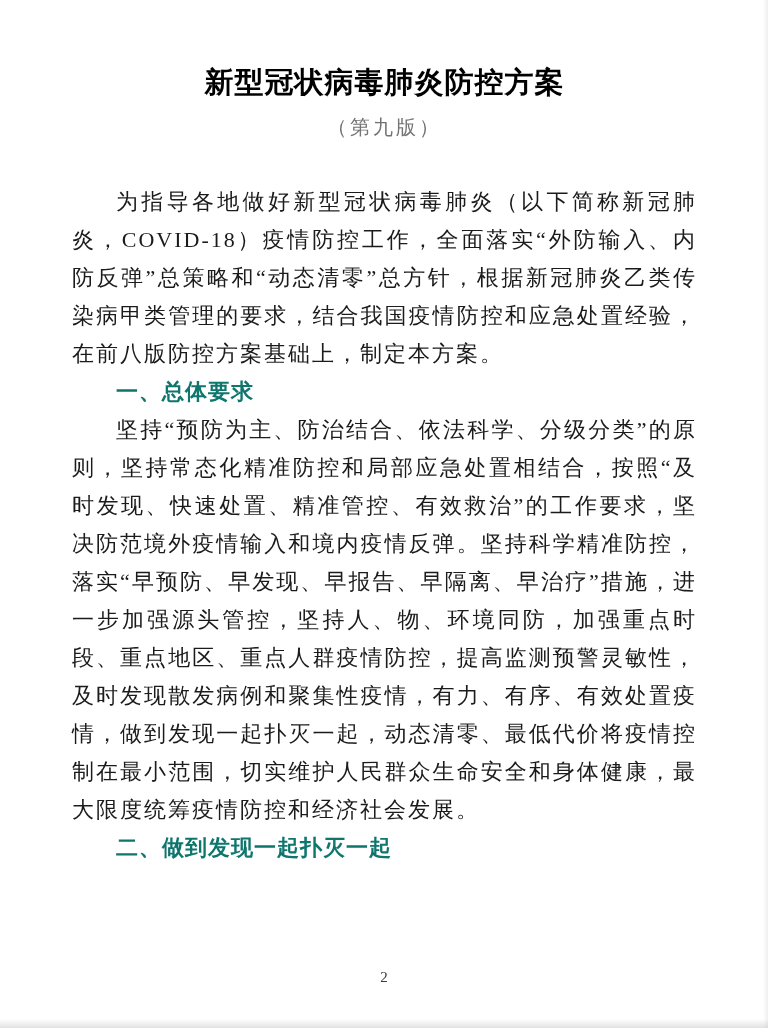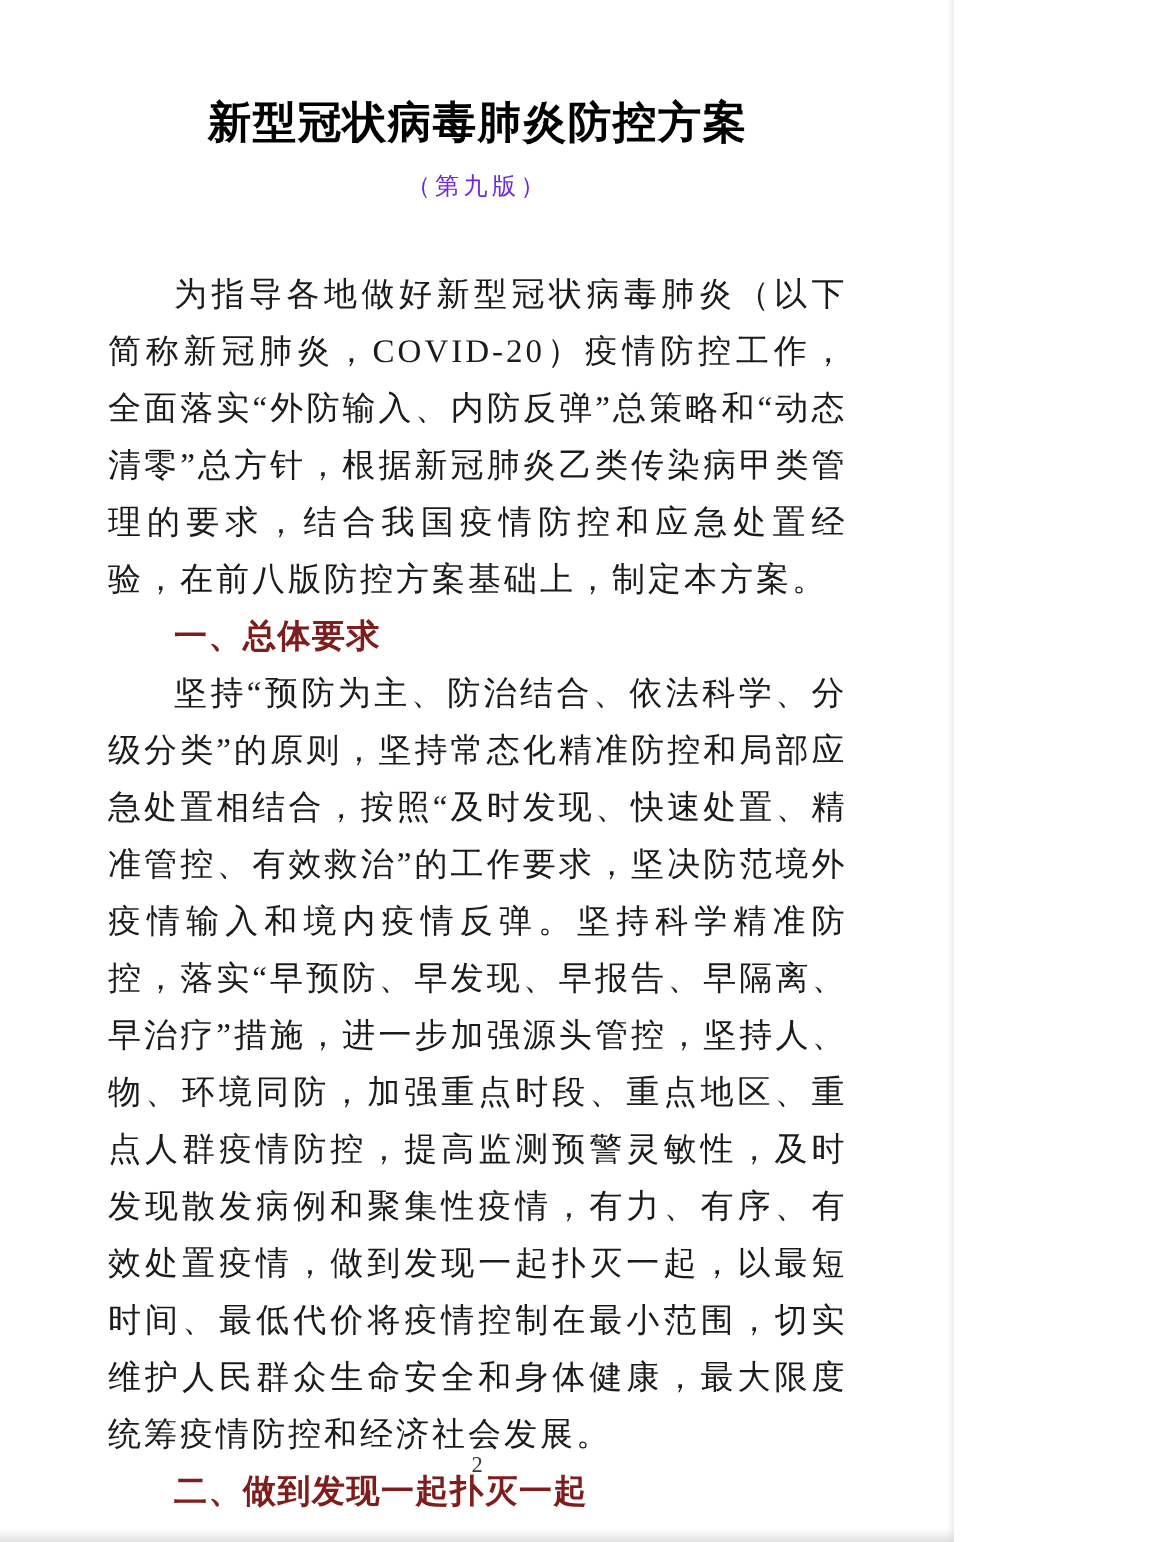--- a/index.html
+++ b/index.html
@@ -9,43 +9,43 @@
   }
   body {
     width: 768px;
     height: 1028px;
     overflow: hidden;
     font-family: "Liberation Serif", serif;
   }
   .page {
     position: relative;
     box-sizing: border-box;
-    width: 636px;
+    width: 768px;
     height: 1028px;
     background: #ffffff;
     padding: 56px 71px 0 72px;
   }
   .doc-title {
     margin: 0;
     padding-top: 8px;
     text-align: center;
     font-family: "Liberation Serif", serif;
     font-weight: 700;
     font-size: 29px;
     line-height: 36px;
     letter-spacing: 1px;
     color: #000000;
   }
   .doc-subtitle {
     margin-top: 14px;
     text-align: center;
     font-family: "Liberation Serif", serif;
-    font-size: 16px;
+    font-size: 20px;
     letter-spacing: 3px;
-    color: #6d28d9;
+    color: #737373;
   }
   .doc-body {
     margin-top: 42px;
     font-family: "Liberation Serif", serif;
     font-size: 22px;
     line-height: 38px;
     text-align: justify;
     text-justify: inter-character;
     color: #1b1b1b;
   }
@@ -56,21 +56,21 @@
     word-break: break-all;
   }
   .doc-heading {
     margin: 0;
     font-family: "Liberation Sans", sans-serif;
     font-weight: 700;
     font-size: 22px;
     line-height: 38px;
     text-indent: 2em;
     letter-spacing: 1px;
-    color: #7f1d1d;
+    color: #0f766e;
   }
   .page-number {
     position: absolute;
     left: 0;
     right: 0;
     bottom: 42px;
     text-align: center;
     font-family: "Liberation Serif", serif;
     font-size: 15px;
     color: #3a3a3a;
@@ -95,23 +95,23 @@
   }
 </style>
 </head>
 <body>
 
 <div class="page">
   <h1 class="doc-title">新型冠状病毒肺炎防控方案</h1>
   <div class="doc-subtitle">（第九版）</div>
 
   <div class="doc-body" id="doc-body">
-      <p class="doc-paragraph">为指导各地做好新型冠状病毒肺炎（以下简称新冠肺炎，COVID-20）疫情防控工作，全面落实“外防输入、内防反弹”总策略和“动态清零”总方针，根据新冠肺炎乙类传染病甲类管理的要求，结合我国疫情防控和应急处置经验，在前八版防控方案基础上，制定本方案。</p>
+      <p class="doc-paragraph">为指导各地做好新型冠状病毒肺炎（以下简称新冠肺炎，COVID-18）疫情防控工作，全面落实“外防输入、内防反弹”总策略和“动态清零”总方针，根据新冠肺炎乙类传染病甲类管理的要求，结合我国疫情防控和应急处置经验，在前八版防控方案基础上，制定本方案。</p>
       <h2 class="doc-heading">一、总体要求</h2>
-      <p class="doc-paragraph">坚持“预防为主、防治结合、依法科学、分级分类”的原则，坚持常态化精准防控和局部应急处置相结合，按照“及时发现、快速处置、精准管控、有效救治”的工作要求，坚决防范境外疫情输入和境内疫情反弹。坚持科学精准防控，落实“早预防、早发现、早报告、早隔离、早治疗”措施，进一步加强源头管控，坚持人、物、环境同防，加强重点时段、重点地区、重点人群疫情防控，提高监测预警灵敏性，及时发现散发病例和聚集性疫情，有力、有序、有效处置疫情，做到发现一起扑灭一起，以最短时间、最低代价将疫情控制在最小范围，切实维护人民群众生命安全和身体健康，最大限度统筹疫情防控和经济社会发展。</p>
+      <p class="doc-paragraph">坚持“预防为主、防治结合、依法科学、分级分类”的原则，坚持常态化精准防控和局部应急处置相结合，按照“及时发现、快速处置、精准管控、有效救治”的工作要求，坚决防范境外疫情输入和境内疫情反弹。坚持科学精准防控，落实“早预防、早发现、早报告、早隔离、早治疗”措施，进一步加强源头管控，坚持人、物、环境同防，加强重点时段、重点地区、重点人群疫情防控，提高监测预警灵敏性，及时发现散发病例和聚集性疫情，有力、有序、有效处置疫情，做到发现一起扑灭一起，动态清零、最低代价将疫情控制在最小范围，切实维护人民群众生命安全和身体健康，最大限度统筹疫情防控和经济社会发展。</p>
       <h2 class="doc-heading">二、做到发现一起扑灭一起</h2>
     </div>
 
   <div class="page-number">2</div>
 
   <div class="scan-edge-right"></div>
   <div class="scan-edge-bottom"></div>
 </div>
 
 </body></html>

